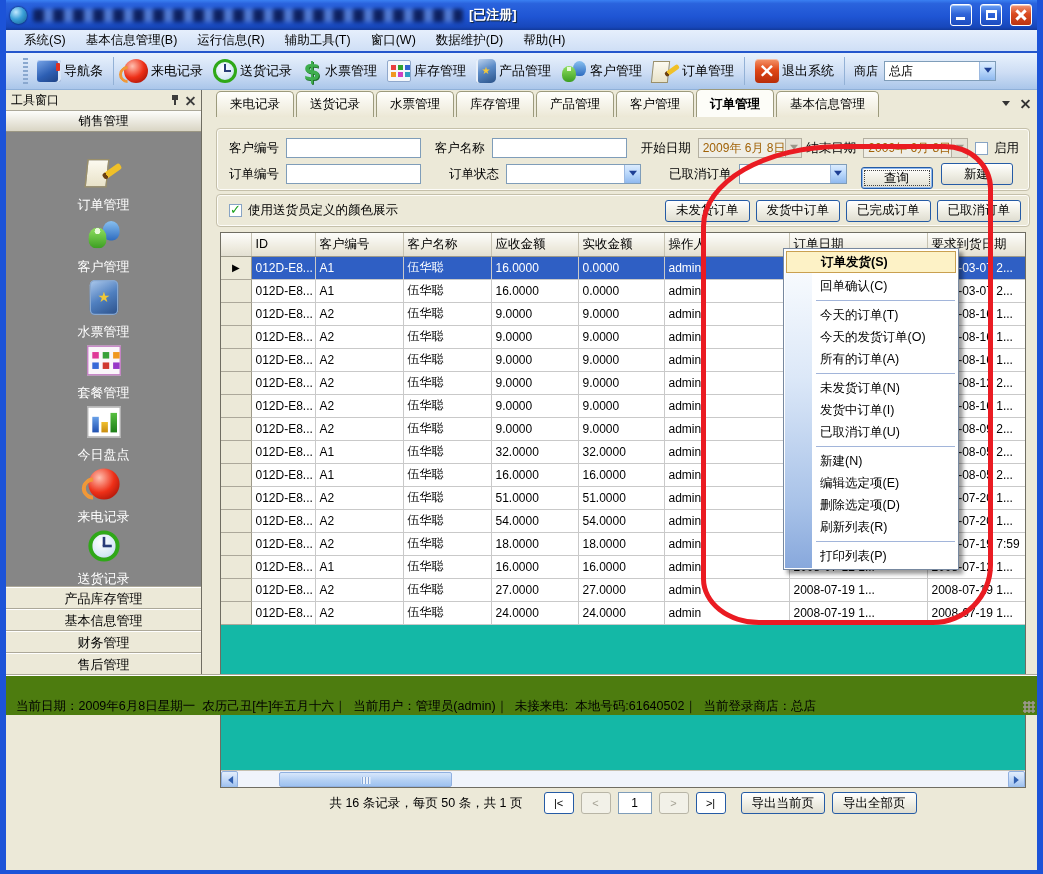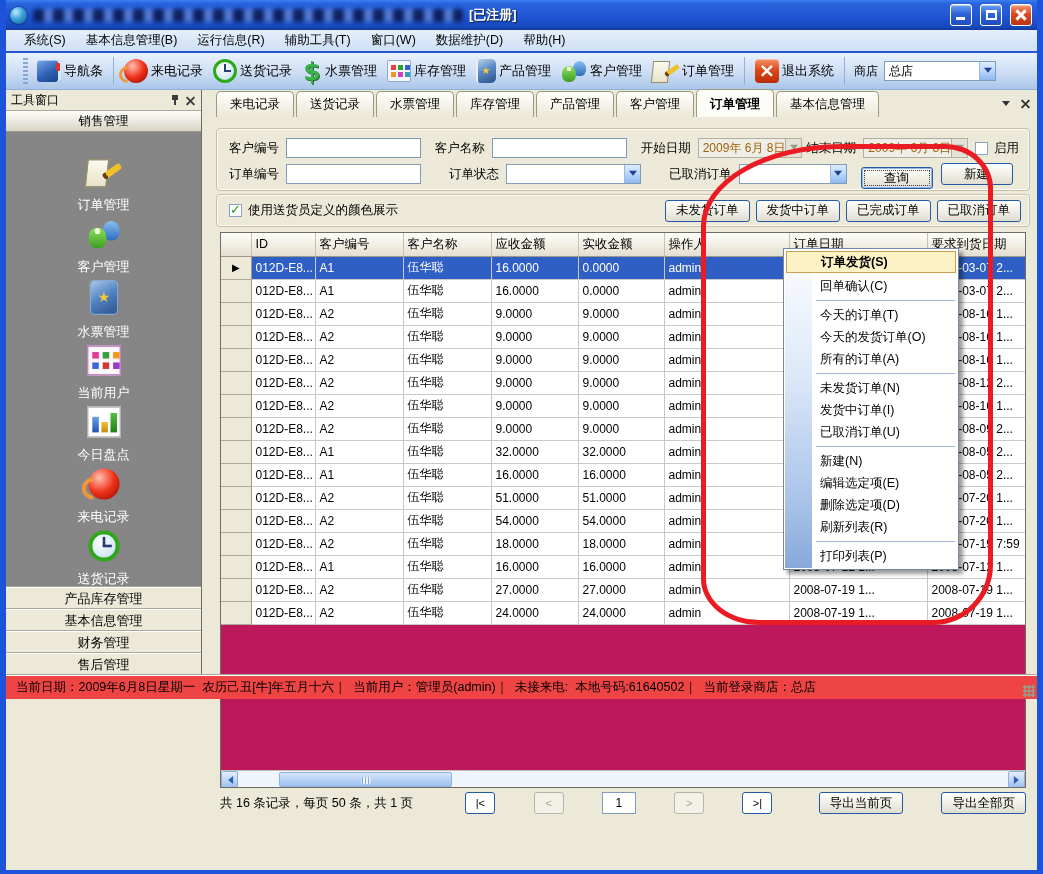--- a/index.html
+++ b/index.html
@@ -105,21 +105,21 @@
   .chk { width:13px; height:13px; background:#fff; border:1px solid #88a4c4; position:relative; flex:0 0 auto; }
   .chk.checked::before { content:"✓"; position:absolute; left:0; top:-3px; color:#18a018; font-weight:bold; font-size:13px; }
   .chk-label { margin-left:6px; font-size:12.5px; white-space:nowrap; }
 
   .xpbtn { height:22px; padding:0 10px; font-size:12.5px; color:#000; background:linear-gradient(180deg,#ffffff,#f2f1e8 45%,#dfddd0);
     border:1px solid #255ba5; border-radius:3px; cursor:default; white-space:nowrap; }
   .xpbtn.focused { outline:1px dotted #444; outline-offset:-4px; box-shadow:0 0 0 1px #8fb8ee inset;margin-top:8px; }
   .gb2 .status-btns { margin-left:auto; display:flex; gap:6px; }
 
   
-  .grid-wrap { position:absolute; left:14px; top:142px; width:806px; height:556px; border:1px solid #6f6d62; background:#be185d; overflow:hidden; }
+  .grid-wrap { position:absolute; left:14px; top:142px; width:806px; height:556px; border:1px solid #6f6d62; background:#14b8a6; overflow:hidden; }
   table.grid { border-collapse:collapse; table-layout:fixed; width:806px; background:#fff; }
   table.grid col.c0{width:30px} col.c1{width:64px} col.c2{width:88px} col.c3{width:88px}
   col.c4{width:87px} col.c5{width:86px} col.c6{width:125px} col.c7{width:138px} col.c8{width:100px}
   .grid th { height:23px; font-weight:normal; text-align:left; padding:0 4px; font-size:12.5px; white-space:nowrap; overflow:hidden;
     background:linear-gradient(180deg,#fdfdfb,#ece9dc 70%,#e2dfd2); border-right:1px solid #c6c2b2; border-bottom:1px solid #9d9a8a; }
   .grid td { height:23px; padding:0 4px; font-size:12px; white-space:nowrap; overflow:hidden;
     border-right:1px solid #c9c9c9; border-bottom:1px solid #c9c9c9; background:#fff; color:#000; }
   .grid td.selcell { background:#ece9d8; border-right:1px solid #9d9a8a; border-bottom:1px solid #aca89a; text-align:center; font-size:10px; color:#000; }
   .grid tr.selected td { background:#2f5fc4; color:#fff; }
   .grid tr.selected td.selcell { background:#ece9d8; color:#000; }
@@ -130,30 +130,30 @@
   .hs-btn.left { left:0; } .hs-btn.right { right:0; }
   .hs-btn::before { content:""; position:absolute; left:50%; top:50%; border:4px solid transparent; }
   .hs-btn.left::before  { transform:translate(-65%,-50%); border-right:5px solid #2f5fb0; }
   .hs-btn.right::before { transform:translate(-35%,-50%); border-left:5px solid #2f5fb0; }
   .hs-thumb { position:absolute; left:58px; top:1px; width:173px; height:15px; border:1px solid #90b0e0; border-radius:2px;
     background:linear-gradient(180deg,#d8e7fb,#b4d0f4 55%,#9ec2f0); }
   .hs-thumb::before { content:""; position:absolute; left:50%; top:4px; width:9px; height:7px; transform:translateX(-50%);
     background:repeating-linear-gradient(90deg,#86a8d8 0 1px,#eaf2fc 1px 3px); }
 
   
-  .pager { position:absolute; left:14px; top:700px; width:806px; height:26px; display:flex; align-items:center; justify-content:space-between; gap:7px; }
+  .pager { position:absolute; left:14px; top:700px; width:806px; height:26px; display:flex; align-items:center; justify-content:center; gap:7px; }
   .pg-summary { font-size:12.5px; margin-right:14px; white-space:pre; }
   .pg-btn { width:30px; height:22px; font-size:11px; text-align:center; line-height:20px; background:#fff; border:1px solid #255ba5; border-radius:3px; }
   .pg-btn.disabled { background:#f2f1e8; border-color:#b8b5a6; color:#a6a396; }
   .pg-page { width:34px; height:22px; border:1px solid #7f9db9; background:#fff; text-align:center; font-size:12px; }
   .pg-export { margin-left:8px; }
 
   
-  .statusbar { height:24px; background:#ef4444; border-top:1px solid #fff; box-shadow:0 -1px 0 #aca899;
-    display:flex; align-items:center; padding:0 10px; position:relative; }
+  .statusbar { height:40px; background:#4d7c0f; border-top:1px solid #fff; box-shadow:0 -1px 0 #aca899;
+    display:flex; align-items:flex-end; padding:0 10px; position:relative; }
   .seg { font-size:12.5px; white-space:pre; }
   .grip { position:absolute; right:2px; bottom:2px; width:12px; height:12px;
     background:radial-gradient(circle at 2px 2px,#9a9789 0 1.5px,transparent 2px); background-size:4px 4px; }
 
   
   .ctx-menu { position:absolute; left:783px; top:248px; width:176px; background:#fff; border:1px solid #77889f; z-index:80;
     box-shadow:4px 4px 4px rgba(0,0,0,.4); padding:2px 0; }
   .ctx-strip { position:absolute; left:1px; top:1px; bottom:1px; width:27px;
     background:linear-gradient(180deg,#fdfeff 0%,#dce8f8 40%,#a8c2e8 80%,#88a8dc 100%); }
   .ctx-item { position:relative; height:22px; line-height:22px; padding-left:36px; font-size:12.5px; color:#000; white-space:nowrap; cursor:default; }
@@ -309,21 +309,21 @@
           <div class="sb-item">
             <span class="ico i-customers"></span>
             <span class="sb-item-label">客户管理</span>
           </div>
           <div class="sb-item">
             <span class="ico i-water-card"></span>
             <span class="sb-item-label">水票管理</span>
           </div>
           <div class="sb-item">
             <span class="ico i-package-grid"></span>
-            <span class="sb-item-label">当前用户</span>
+            <span class="sb-item-label">套餐管理</span>
           </div>
           <div class="sb-item">
             <span class="ico i-bar-chart">
               <i></i>
             </span>
             <span class="sb-item-label">今日盘点</span>
           </div>
           <div class="sb-item">
             <span class="ico i-call-bell"></span>
             <span class="sb-item-label">来电记录</span>

